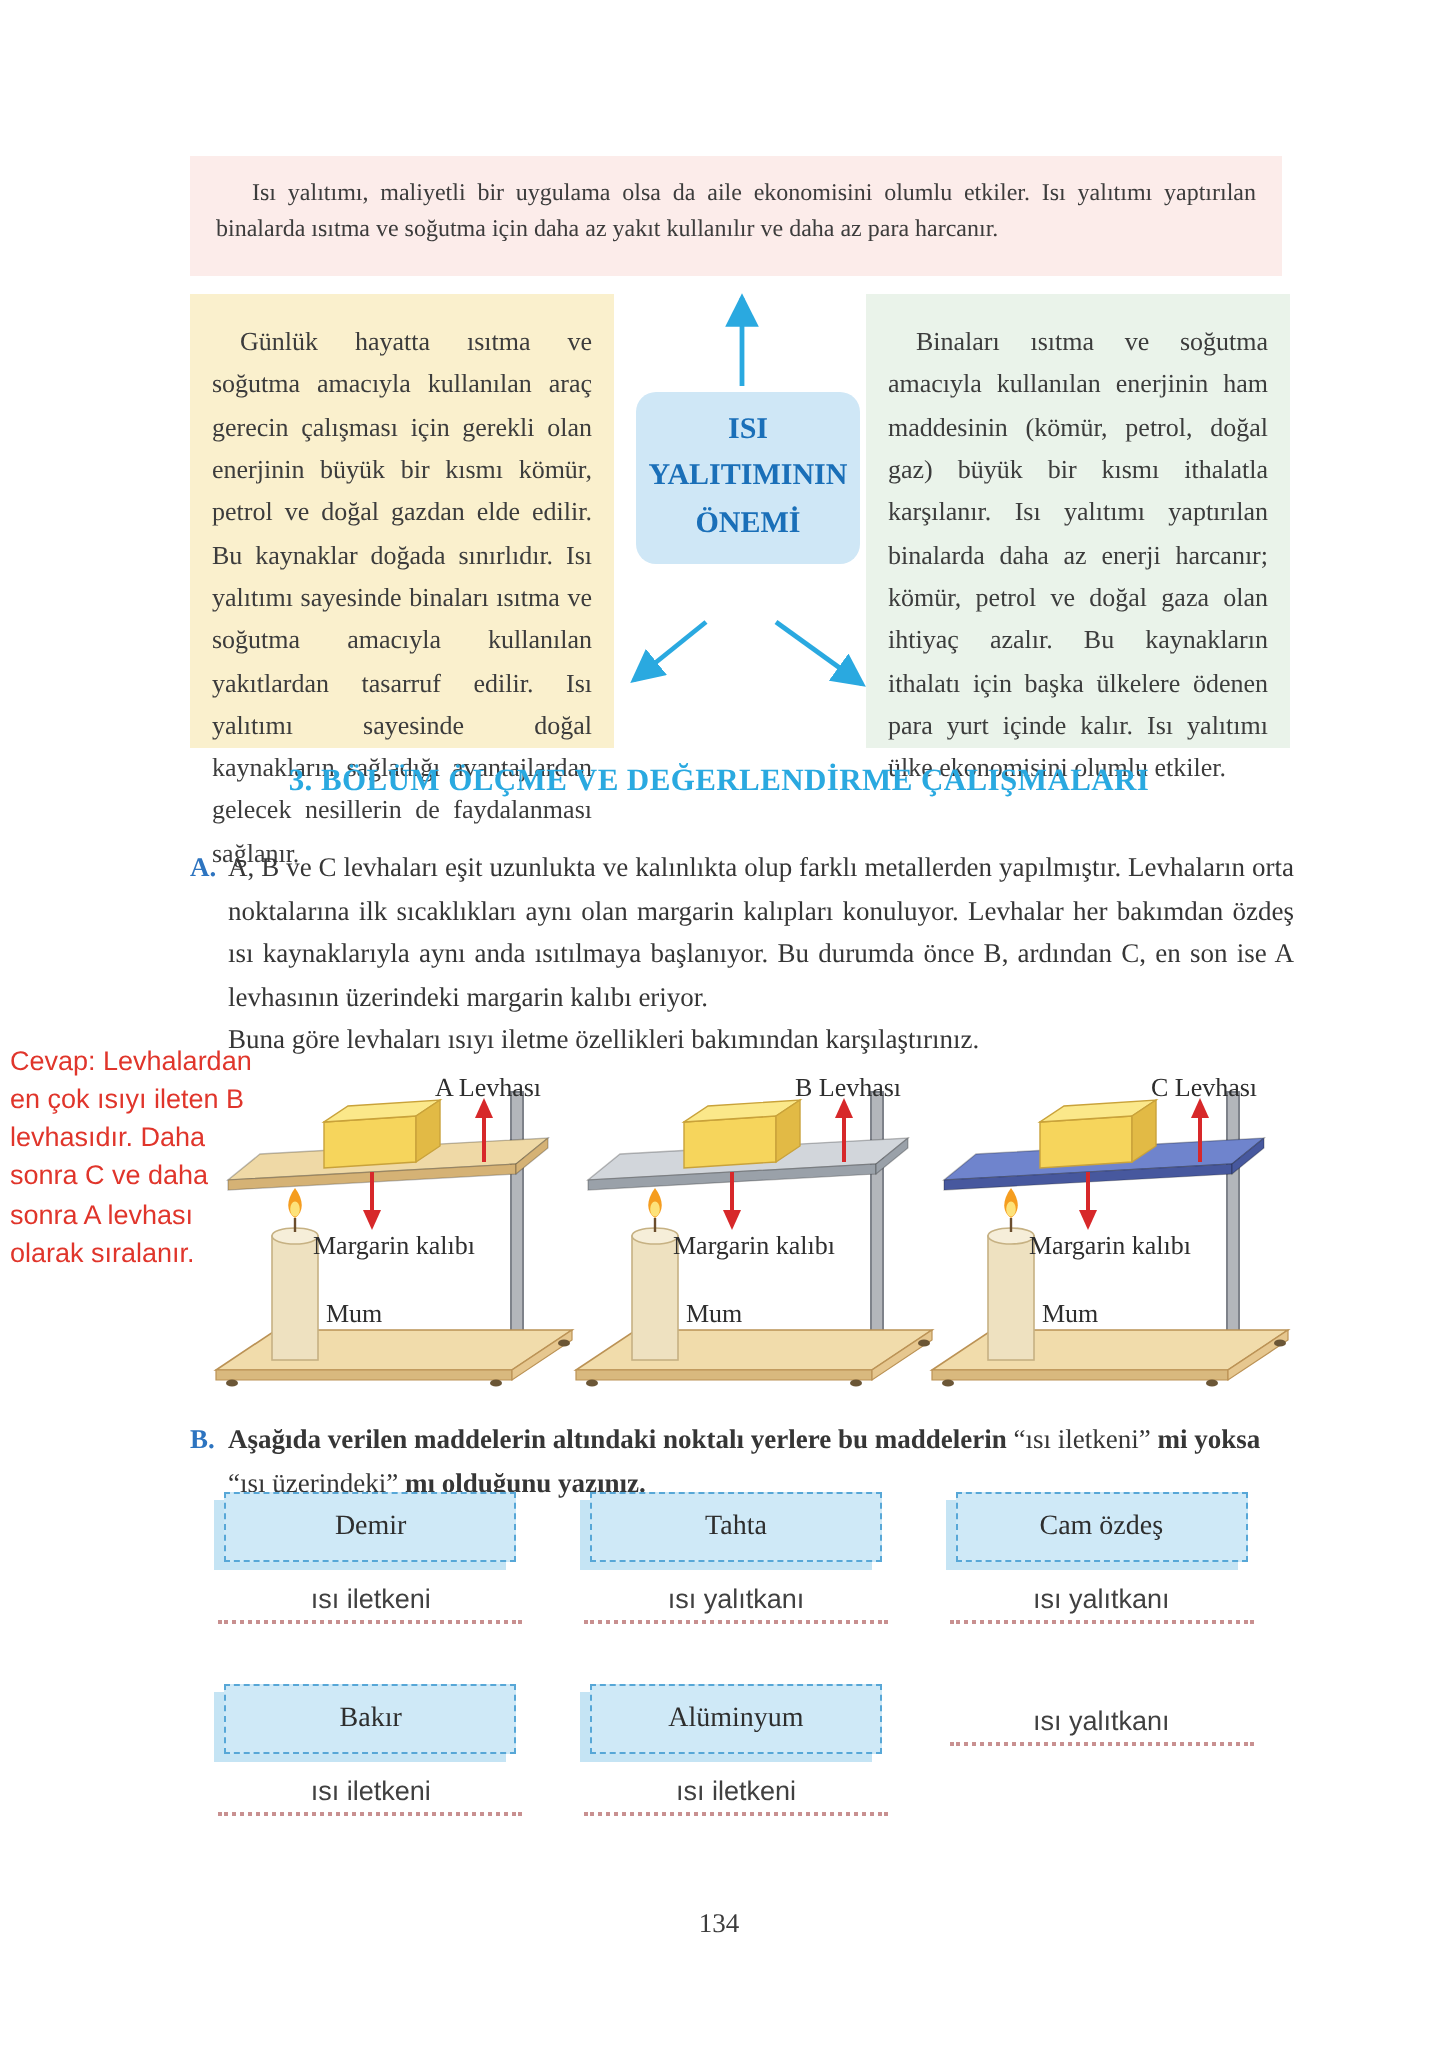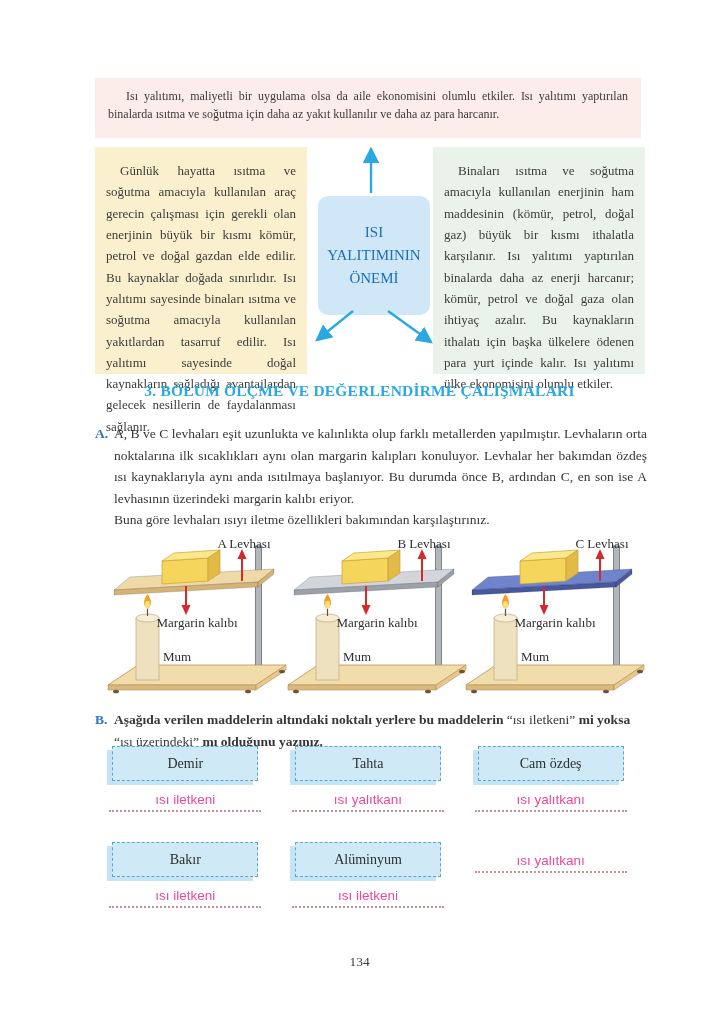--- a/index.html
+++ b/index.html
@@ -9,23 +9,23 @@
 
   
   .note-pink{position:absolute;left:95px;top:78px;width:546px;height:60px;background:#fcecea;
              padding:9px 13px;font-size:12px;line-height:1.5;text-align:justify;text-indent:18px;color:#3c3c3c}
 
   
   .box-side{position:absolute;top:147px;width:212px;height:227px;padding:13px 11px;
             font-size:13px;line-height:1.64;text-align:justify;text-indent:14px;color:#3c3c3c}
   .box-yellow{left:95px;background:#faf0cd}
   .box-green{left:433px;width:212px;background:#eaf3ea}
-  .center-box{position:absolute;left:318px;top:196px;width:112px;height:119px;background:#cfe7f6;
+  .center-box{position:absolute;left:318px;top:196px;width:112px;height:86px;background:#cfe7f6;
               border-radius:10px;display:flex;align-items:center;justify-content:center;text-align:center;
-              font-weight:normal;font-size:15px;line-height:1.55;color:#1a6fb8;padding:6px}
+              font-weight:bold;font-size:15px;line-height:1.55;color:#1a6fb8;padding:6px}
   .map-arrows{position:absolute;left:296px;top:136px}
 
   
   .section-title{position:absolute;left:0;top:382px;width:719px;text-align:center;
                  font-size:15.5px;font-weight:bold;color:#2aa9e0;letter-spacing:.2px}
 
   
   .qa{position:absolute;left:95px;top:423px;width:552px;font-size:13.5px;line-height:1.6;
       text-align:justify;padding-left:19px;color:#363636}
   .qletter{position:absolute;left:0;top:0;color:#2d74c0;font-weight:bold}
@@ -49,21 +49,21 @@
   .qb .bold{font-weight:bold}
 
   
   .grid-b{position:absolute;left:94px;top:746px;width:548px;display:grid;
           grid-template-columns:repeat(3,1fr);row-gap:30px}
   .cell{display:flex;flex-direction:column;align-items:center}
   .mat-box{width:146px;height:35px;background:#cfe9f7;border:1.6px dashed #57a7d7;
            box-shadow:-5px 4px 0 #c5e4f4;display:flex;align-items:center;justify-content:center;
            font-size:14px;color:#2e2e2e}
   .ans{margin-top:11px;width:152px;text-align:center;font-family:"Liberation Sans",sans-serif;
-       font-size:13.5px;color:#ec4899;border-bottom:2px dotted #c89090;padding-bottom:3px}
+       font-size:13.5px;color:#404040;border-bottom:2px dotted #c89090;padding-bottom:3px}
 
   .page-num{position:absolute;left:0;top:954px;width:719px;text-align:center;font-size:13.5px;color:#3c3c3c}
 </style>
 </head>
 <body>
 
 <div class="page">
 
   <div class="note-pink">
     <span>Isı yalıtımı, maliyetli bir uygulama olsa da aile ekonomisini olumlu etkiler. Isı yalıtımı yaptırılan binalarda ısıtma ve soğutma için daha az yakıt kullanılır ve daha az para harcanır.</span>
@@ -90,20 +90,21 @@
   </svg>
 
   <div class="section-title">3. BÖLÜM ÖLÇME VE DEĞERLENDİRME ÇALIŞMALARI</div>
 
   <div class="qa">
     <span class="qletter">A.</span>
     <span>A, B ve C levhaları eşit uzunlukta ve kalınlıkta olup farklı metallerden yapılmıştır. Levhaların orta noktalarına ilk sıcaklıkları aynı olan margarin kalıpları konuluyor. Levhalar her bakımdan özdeş ısı kaynaklarıyla aynı anda ısıtılmaya başlanıyor. Bu durumda önce B, ardından C, en son ise A levhasının üzerindeki margarin kalıbı eriyor.</span>
     <div class="qa-bold">Buna göre levhaları ısıyı iletme özellikleri bakımından karşılaştırınız.</div>
   </div>
 
+  <div class="answer-red">Cevap: Levhalardan en çok ısıyı ileten B levhasıdır. Daha sonra C ve daha sonra A levhası olarak sıralanır.</div>
 
   <div class="diagram" style="left:106px">
     <svg width="185" height="170" viewBox="0 0 185 170">
       <rect x="149.5" y="14" width="6" height="138" fill="#b3b6bb" stroke="#7e828a" stroke-width="1"></rect>
       <polygon points="2,153 150,153 180,133 32,133" fill="#f1dcab" stroke="#bb9255" stroke-width="0.8"></polygon>
       <polygon points="2,153 150,153 150,158 2,158" fill="#d9b97e" stroke="#bb9255" stroke-width="0.6"></polygon>
       <polygon points="150,153 180,133 180,138 150,158" fill="#e6c78f" stroke="#bb9255" stroke-width="0.6"></polygon>
       <ellipse cx="10" cy="159.5" rx="3" ry="1.8" fill="#6b5636"></ellipse>
       <ellipse cx="142" cy="159.5" rx="3" ry="1.8" fill="#6b5636"></ellipse>
       <ellipse cx="176" cy="139.5" rx="3" ry="1.8" fill="#6b5636"></ellipse>

